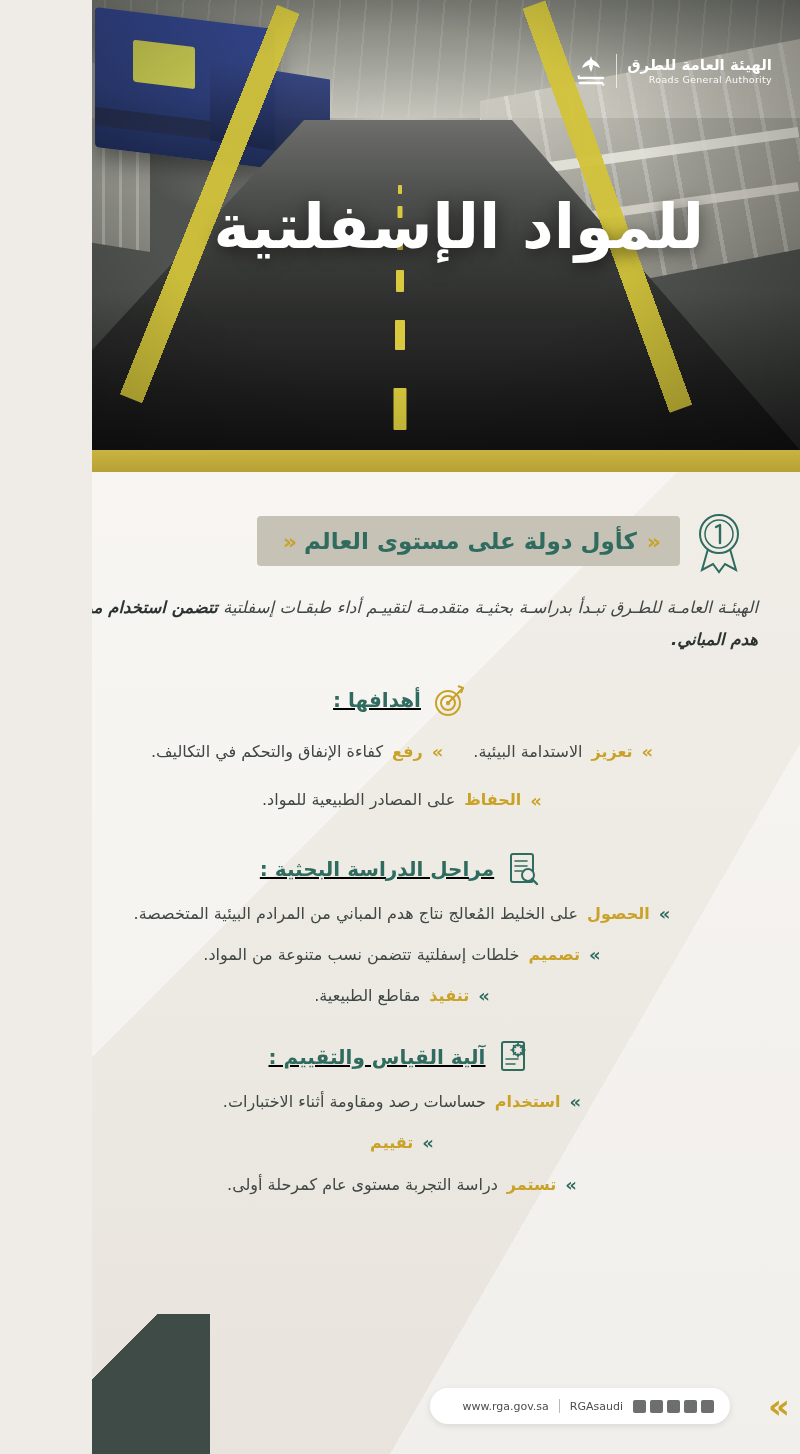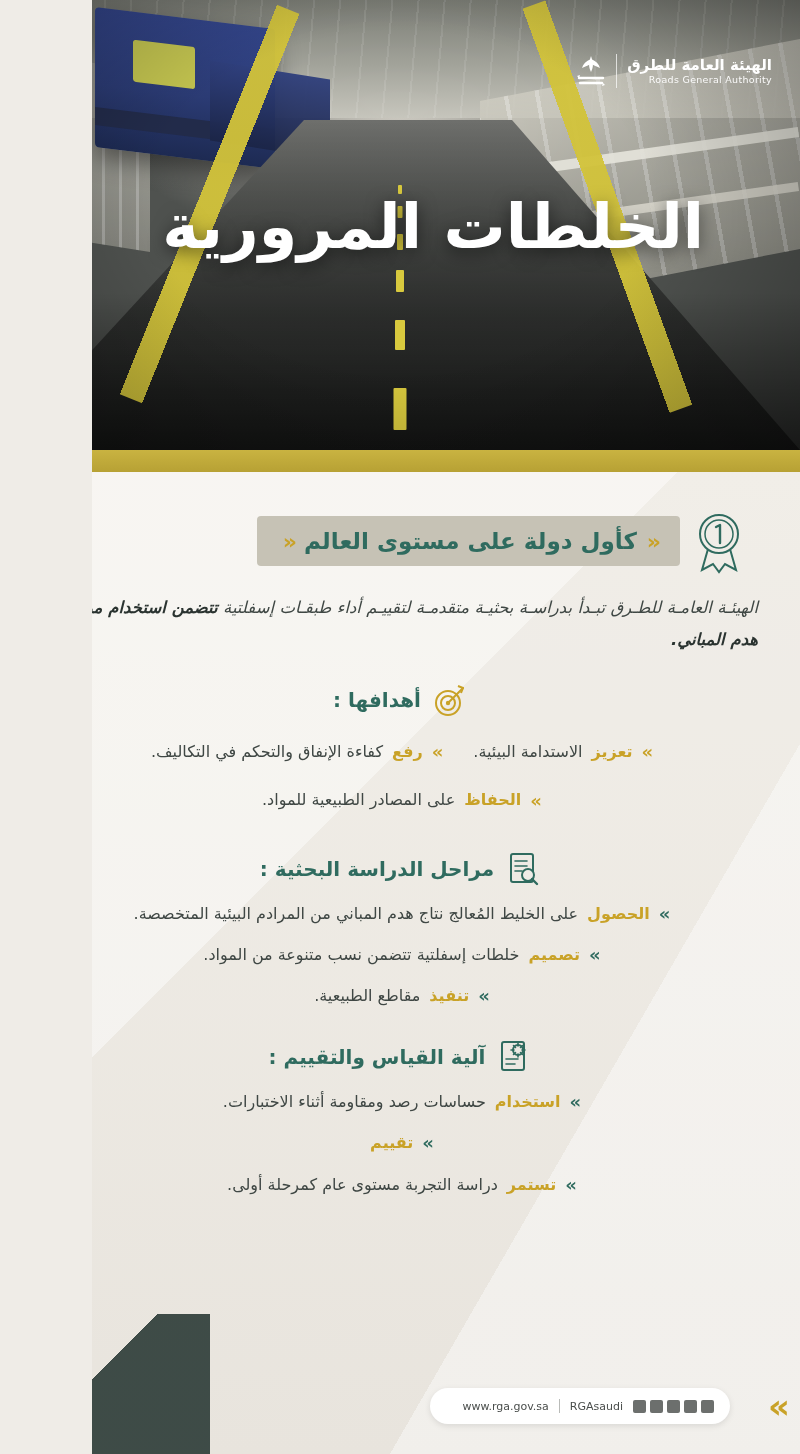--- a/index.html
+++ b/index.html
@@ -212,21 +212,21 @@
     display:flex; align-items:center; justify-content:flex-start;
     gap: 9px; direction: rtl;
     color:#3f4744; font-size: 16px; line-height: 1.9;
     margin: 7px 0;
   }
   .bullet .mark { color:#2f6b5f; font-weight:900; font-size: 18px; letter-spacing:-4px; }
   .bullet .mark.gold { color:#c9a227; }
   .bullet .hl { color:#c9a227; font-weight:800; }
 
   .row-center { display:flex; justify-content:center; gap: 34px; }
-  .c { justify-content:center; }
+  .c { justify-content:center;text-decoration:underline; }
 
   .list-centered .bullet { justify-content:center; }
 
   
   .footer {
     position:absolute; left:0; bottom:0; width:800px; height: 96px;
   }
   .footer-bar {
     position:absolute; right: 70px; bottom: 30px;
     height: 36px; min-width: 300px;
@@ -294,21 +294,21 @@
           <path d="M15 7 C10 9 7 12 6 16 C10 14 13 13 15 12 Z" fill="#ffffff"></path>
           <path d="M15 7 C20 9 23 12 24 16 C20 14 17 13 15 12 Z" fill="#ffffff"></path>
           <path d="M3 26 L27 26" stroke="#ffffff" stroke-width="2.4" stroke-linecap="round"></path>
           <path d="M4 31 L26 31" stroke="#ffffff" stroke-width="2.4" stroke-linecap="round"></path>
           <path d="M3 26 L1 24 L4 23 Z" fill="#ffffff"></path>
           <path d="M27 31 L29 33 L26 34 Z" fill="#ffffff"></path>
         </svg>
       </div>
     </div>
 
-    <div class="hero-title">الخلطات المرورية</div>
+    <div class="hero-title">للمواد الإسفلتية</div>
   </div>
 
   <div class="gold-band"></div>
 
   <div class="body">
     <div class="content">
 
       <div class="pill-row">
         <div class="badge-1">
           <svg viewBox="0 0 66 66" width="66" height="66" aria-hidden="true">

